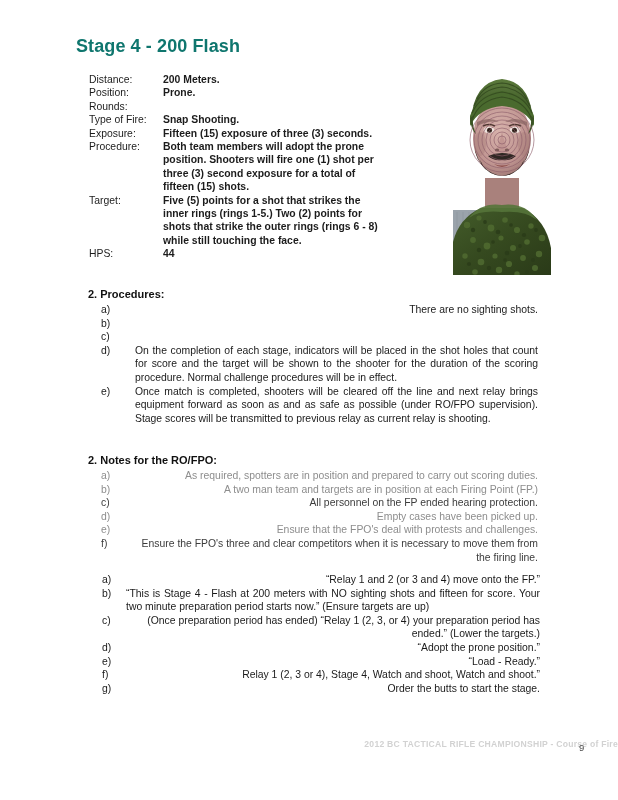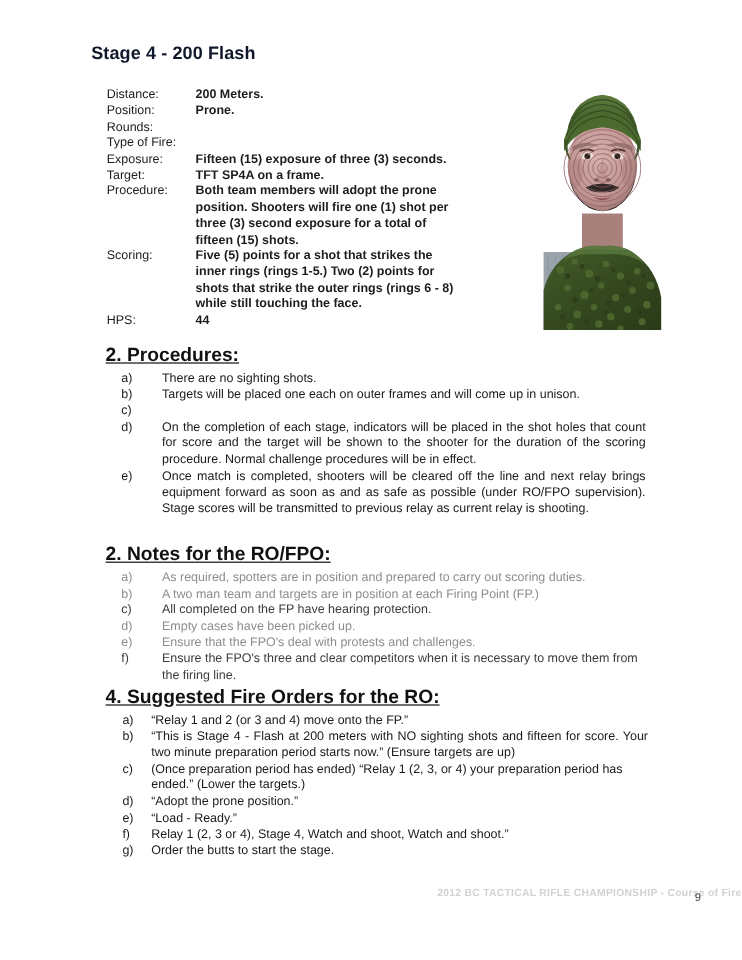--- a/index.html
+++ b/index.html
@@ -19,24 +19,24 @@
   .page {
     position: absolute;
     inset: 0;
   }
 
   
   .stage-title {
     position: absolute;
     left: 76px;
     top: 36px;
-    font-size: 15px;
+    font-size: 18px;
     font-weight: bold;
     letter-spacing: 0.1px;
-    color: #0f172a;
+    color: #0f766e;
   }
 
   
   .specs {
     position: absolute;
     left: 89px;
     top: 73px;
     width: 290px;
   }
   .spec-row {
@@ -71,42 +71,42 @@
     height: 100%;
   }
 
   
   .section {
     position: absolute;
     left: 88px;
     width: 452px;
   }
   .section-title {
-    font-size: 16px;
+    font-size: 11px;
     font-weight: bold;
     color: #111111;
     margin-bottom: 3px;
-    text-decoration: underline;
   }
   .list {
     margin: 0;
     padding: 0;
   }
   .list-item {
     display: flex;
     align-items: flex-start;
     font-size: 10.4px;
     line-height: 13.6px;
   }
   .marker {
     flex: 0 0 auto;
     text-align: left;
   }
   .item-text {
     flex: 1 1 auto;
+    text-align: right;
   }
 
   
   .sec-wide .marker { width: 34px; padding-left: 13px; }
   .sec-wide .item-text { padding-right: 2px; }
   
   .sec-tight .marker { width: 24px; padding-left: 14px; }
 
   .justify { text-align: justify; text-justify: inter-word; }
 
@@ -148,35 +148,32 @@
     </div>
     <div class="spec-row">
       <div class="spec-label">Position:</div>
       <div class="spec-value">Prone.</div>
     </div>
     <div class="spec-row">
       <div class="spec-label">Rounds:</div>
     </div>
     <div class="spec-row">
       <div class="spec-label">Type of Fire:</div>
+      <div class="spec-value">Snap Shooting.</div>
     </div>
     <div class="spec-row">
       <div class="spec-label">Exposure:</div>
       <div class="spec-value">Fifteen (15) exposure of three (3) seconds.</div>
     </div>
     <div class="spec-row">
-      <div class="spec-label">Target:</div>
-      <div class="spec-value">TFT SP4A on a frame.</div>
-    </div>
-    <div class="spec-row">
       <div class="spec-label">Procedure:</div>
       <div class="spec-value">Both team members will adopt the prone position. Shooters will fire one (1) shot per three (3) second exposure for a total of fifteen (15) shots.</div>
     </div>
     <div class="spec-row">
-      <div class="spec-label">Scoring:</div>
+      <div class="spec-label">Target:</div>
       <div class="spec-value">Five (5) points for a shot that strikes the inner rings (rings 1-5.) Two (2) points for shots that strike the outer rings (rings 6 - 8) while still touching the face.</div>
     </div>
     <div class="spec-row">
       <div class="spec-label">HPS:</div>
       <div class="spec-value">44</div>
     </div>
   </div>
 
   <div class="target-photo">
     <svg viewBox="0 0 110 215" xmlns="http://www.w3.org/2000/svg" aria-hidden="true">
@@ -325,21 +322,20 @@
 
   <div class="section sec-wide" style="top:288px;">
     <div class="section-title">2. Procedures:</div>
     <div class="list">
       <div class="list-item">
         <span class="marker">a)</span>
         <span class="item-text">There are no sighting shots.</span>
       </div>
       <div class="list-item">
         <span class="marker">b)</span>
-        <span class="item-text">Targets will be placed one each on outer frames and will come up in unison.</span>
       </div>
       <div class="list-item">
         <span class="marker">c)</span>
       </div>
       <div class="list-item">
         <span class="marker">d)</span>
         <span class="item-text justify">On the completion of each stage, indicators will be placed in the shot holes that count for score and the target will be shown to the shooter for the duration of the scoring procedure. Normal challenge procedures will be in effect.</span>
       </div>
       <div class="list-item">
         <span class="marker">e)</span>
@@ -354,39 +350,38 @@
       <div class="list-item faded">
         <span class="marker">a)</span>
         <span class="item-text">As required, spotters are in position and prepared to carry out scoring duties.</span>
       </div>
       <div class="list-item faded">
         <span class="marker">b)</span>
         <span class="item-text">A two man team and targets are in position at each Firing Point (FP.)</span>
       </div>
       <div class="list-item faded-strong">
         <span class="marker">c)</span>
-        <span class="item-text">All completed on the FP have hearing protection.</span>
+        <span class="item-text">All personnel on the FP ended hearing protection.</span>
       </div>
       <div class="list-item faded">
         <span class="marker">d)</span>
         <span class="item-text">Empty cases have been picked up.</span>
       </div>
       <div class="list-item faded">
         <span class="marker">e)</span>
         <span class="item-text">Ensure that the FPO's deal with protests and challenges.</span>
       </div>
       <div class="list-item faded-strong">
         <span class="marker">f)</span>
         <span class="item-text">Ensure the FPO's three and clear competitors when it is necessary to move them from the firing line.</span>
       </div>
     </div>
   </div>
 
   <div class="section sec-tight" style="top:573px;">
-    <div class="section-title">4. Suggested Fire Orders for the RO:</div>
     <div class="list">
       <div class="list-item">
         <span class="marker">a)</span>
         <span class="item-text">“Relay 1 and 2 (or 3 and 4) move onto the FP.”</span>
       </div>
       <div class="list-item">
         <span class="marker">b)</span>
         <span class="item-text justify">“This is Stage  4 - Flash at 200 meters with NO sighting shots and fifteen for score. Your two minute preparation period starts now.” (Ensure targets are up)</span>
       </div>
       <div class="list-item">

